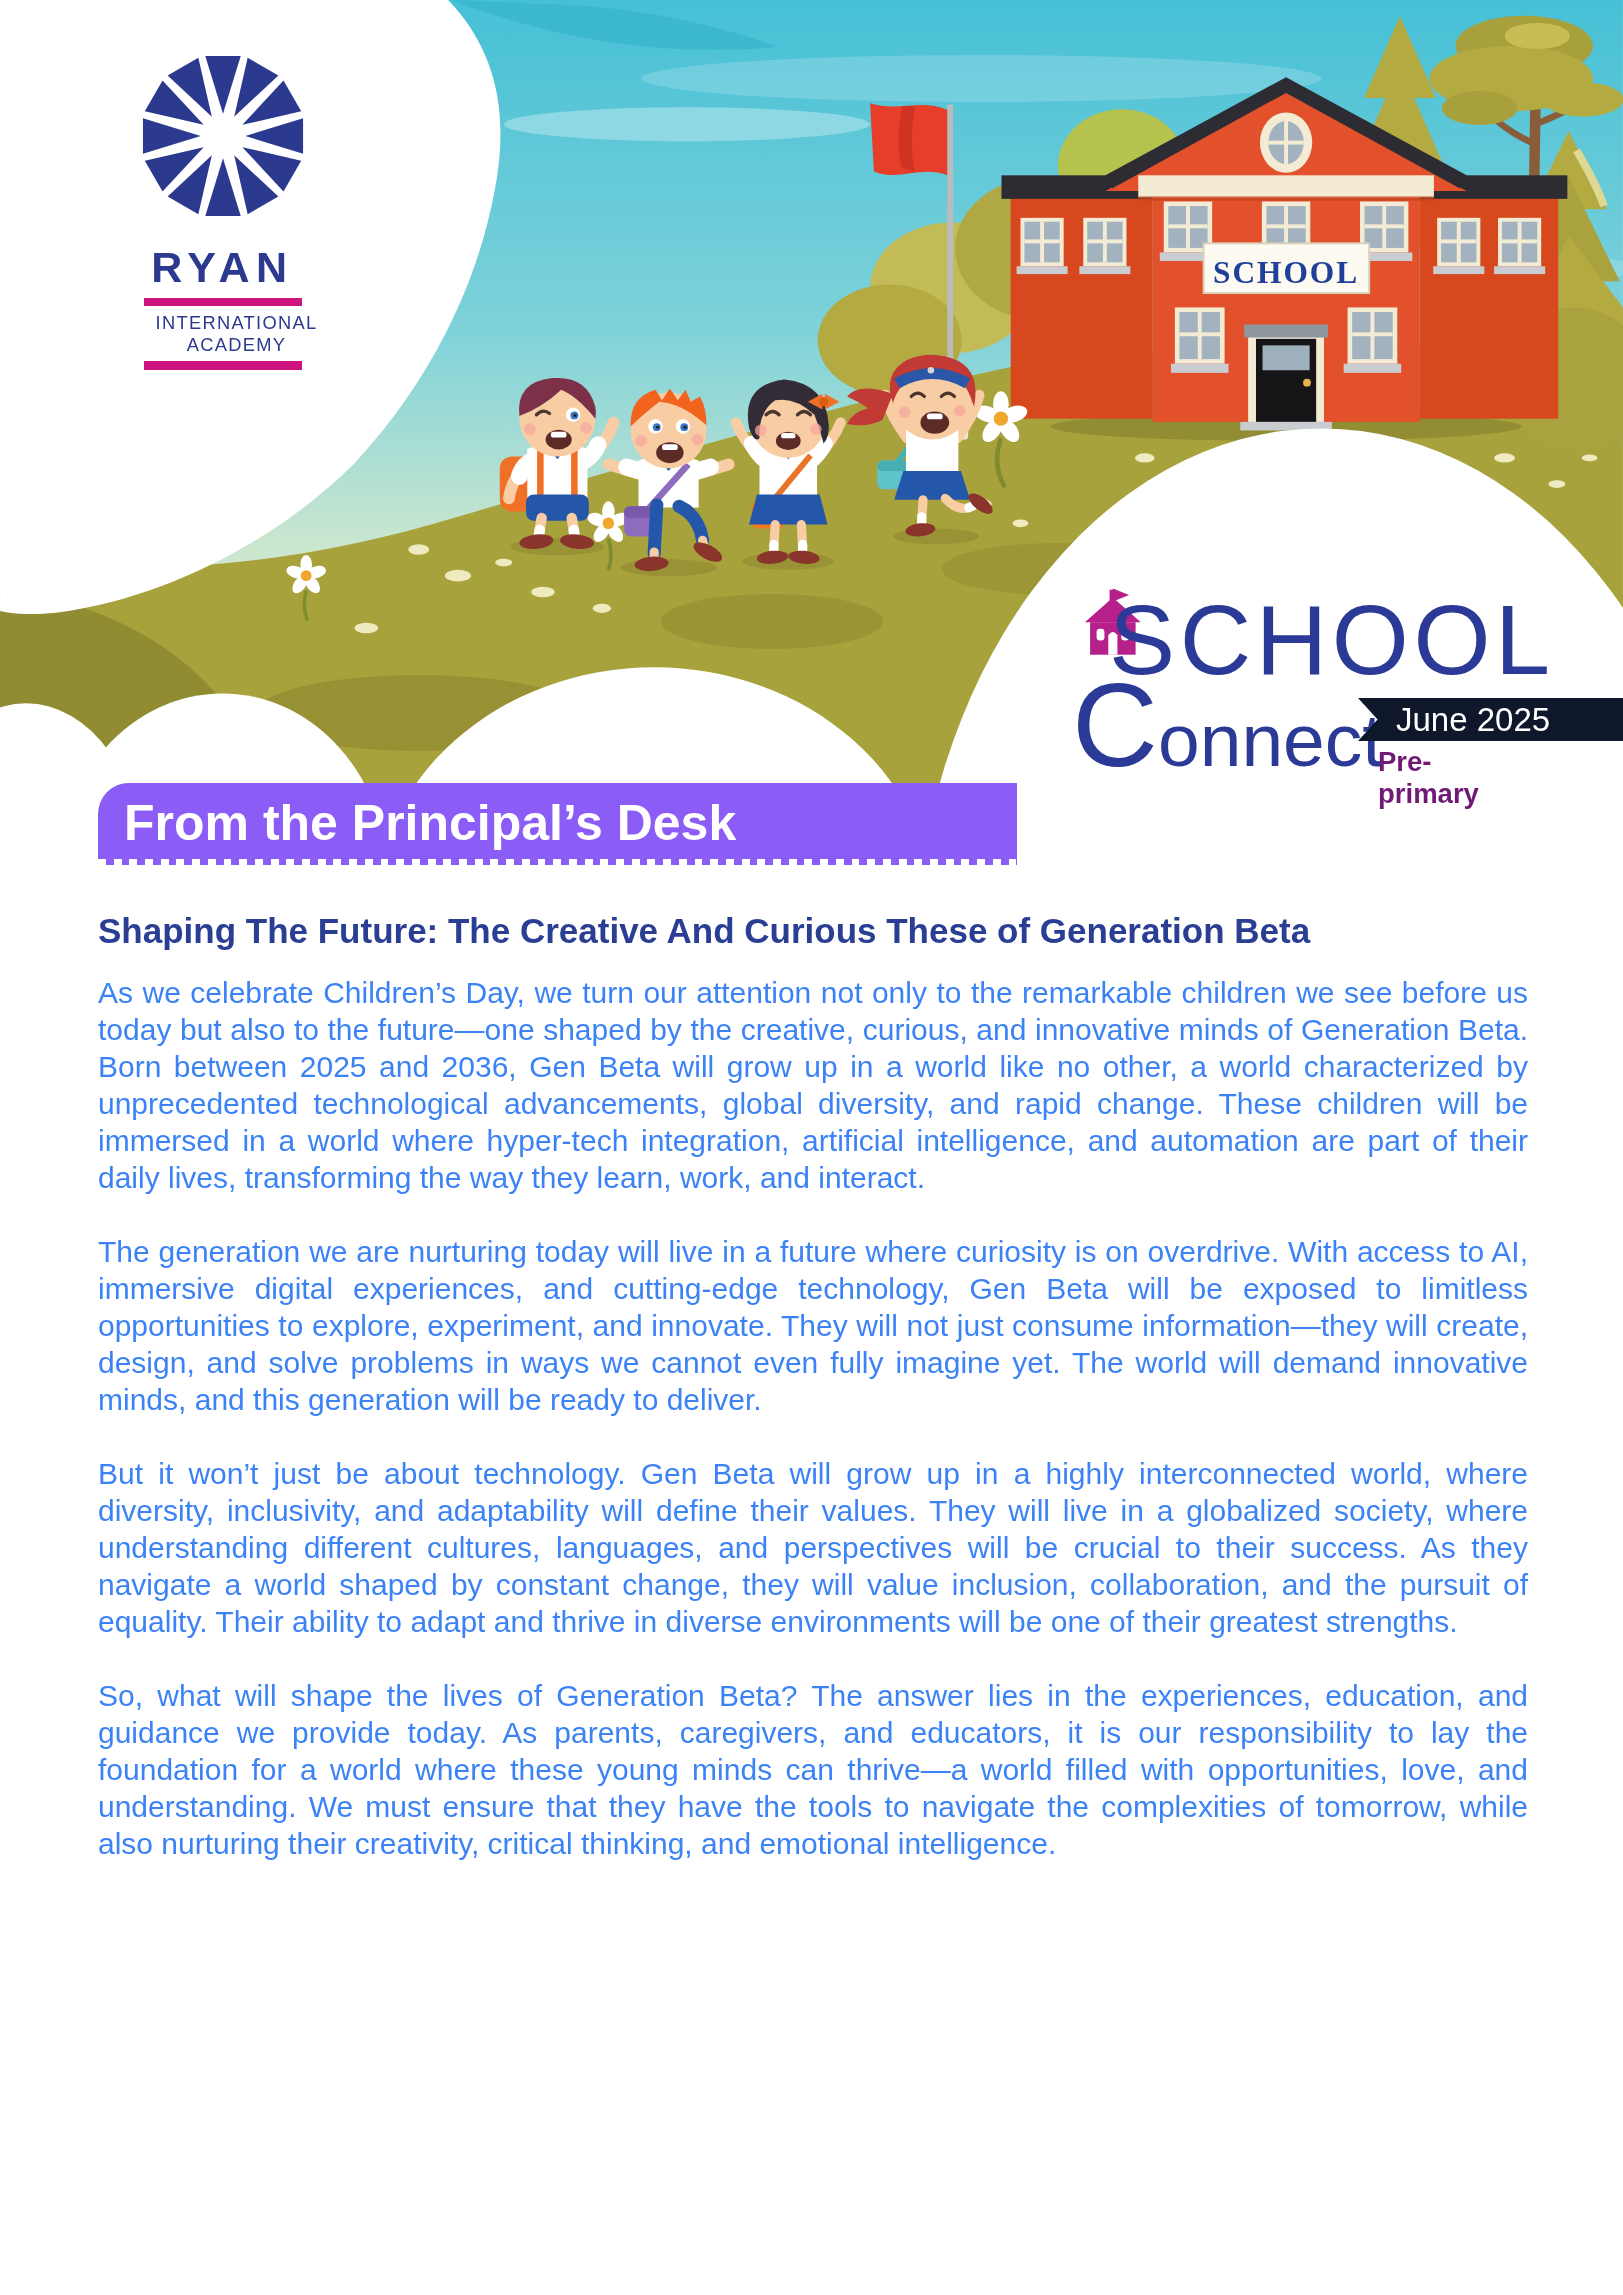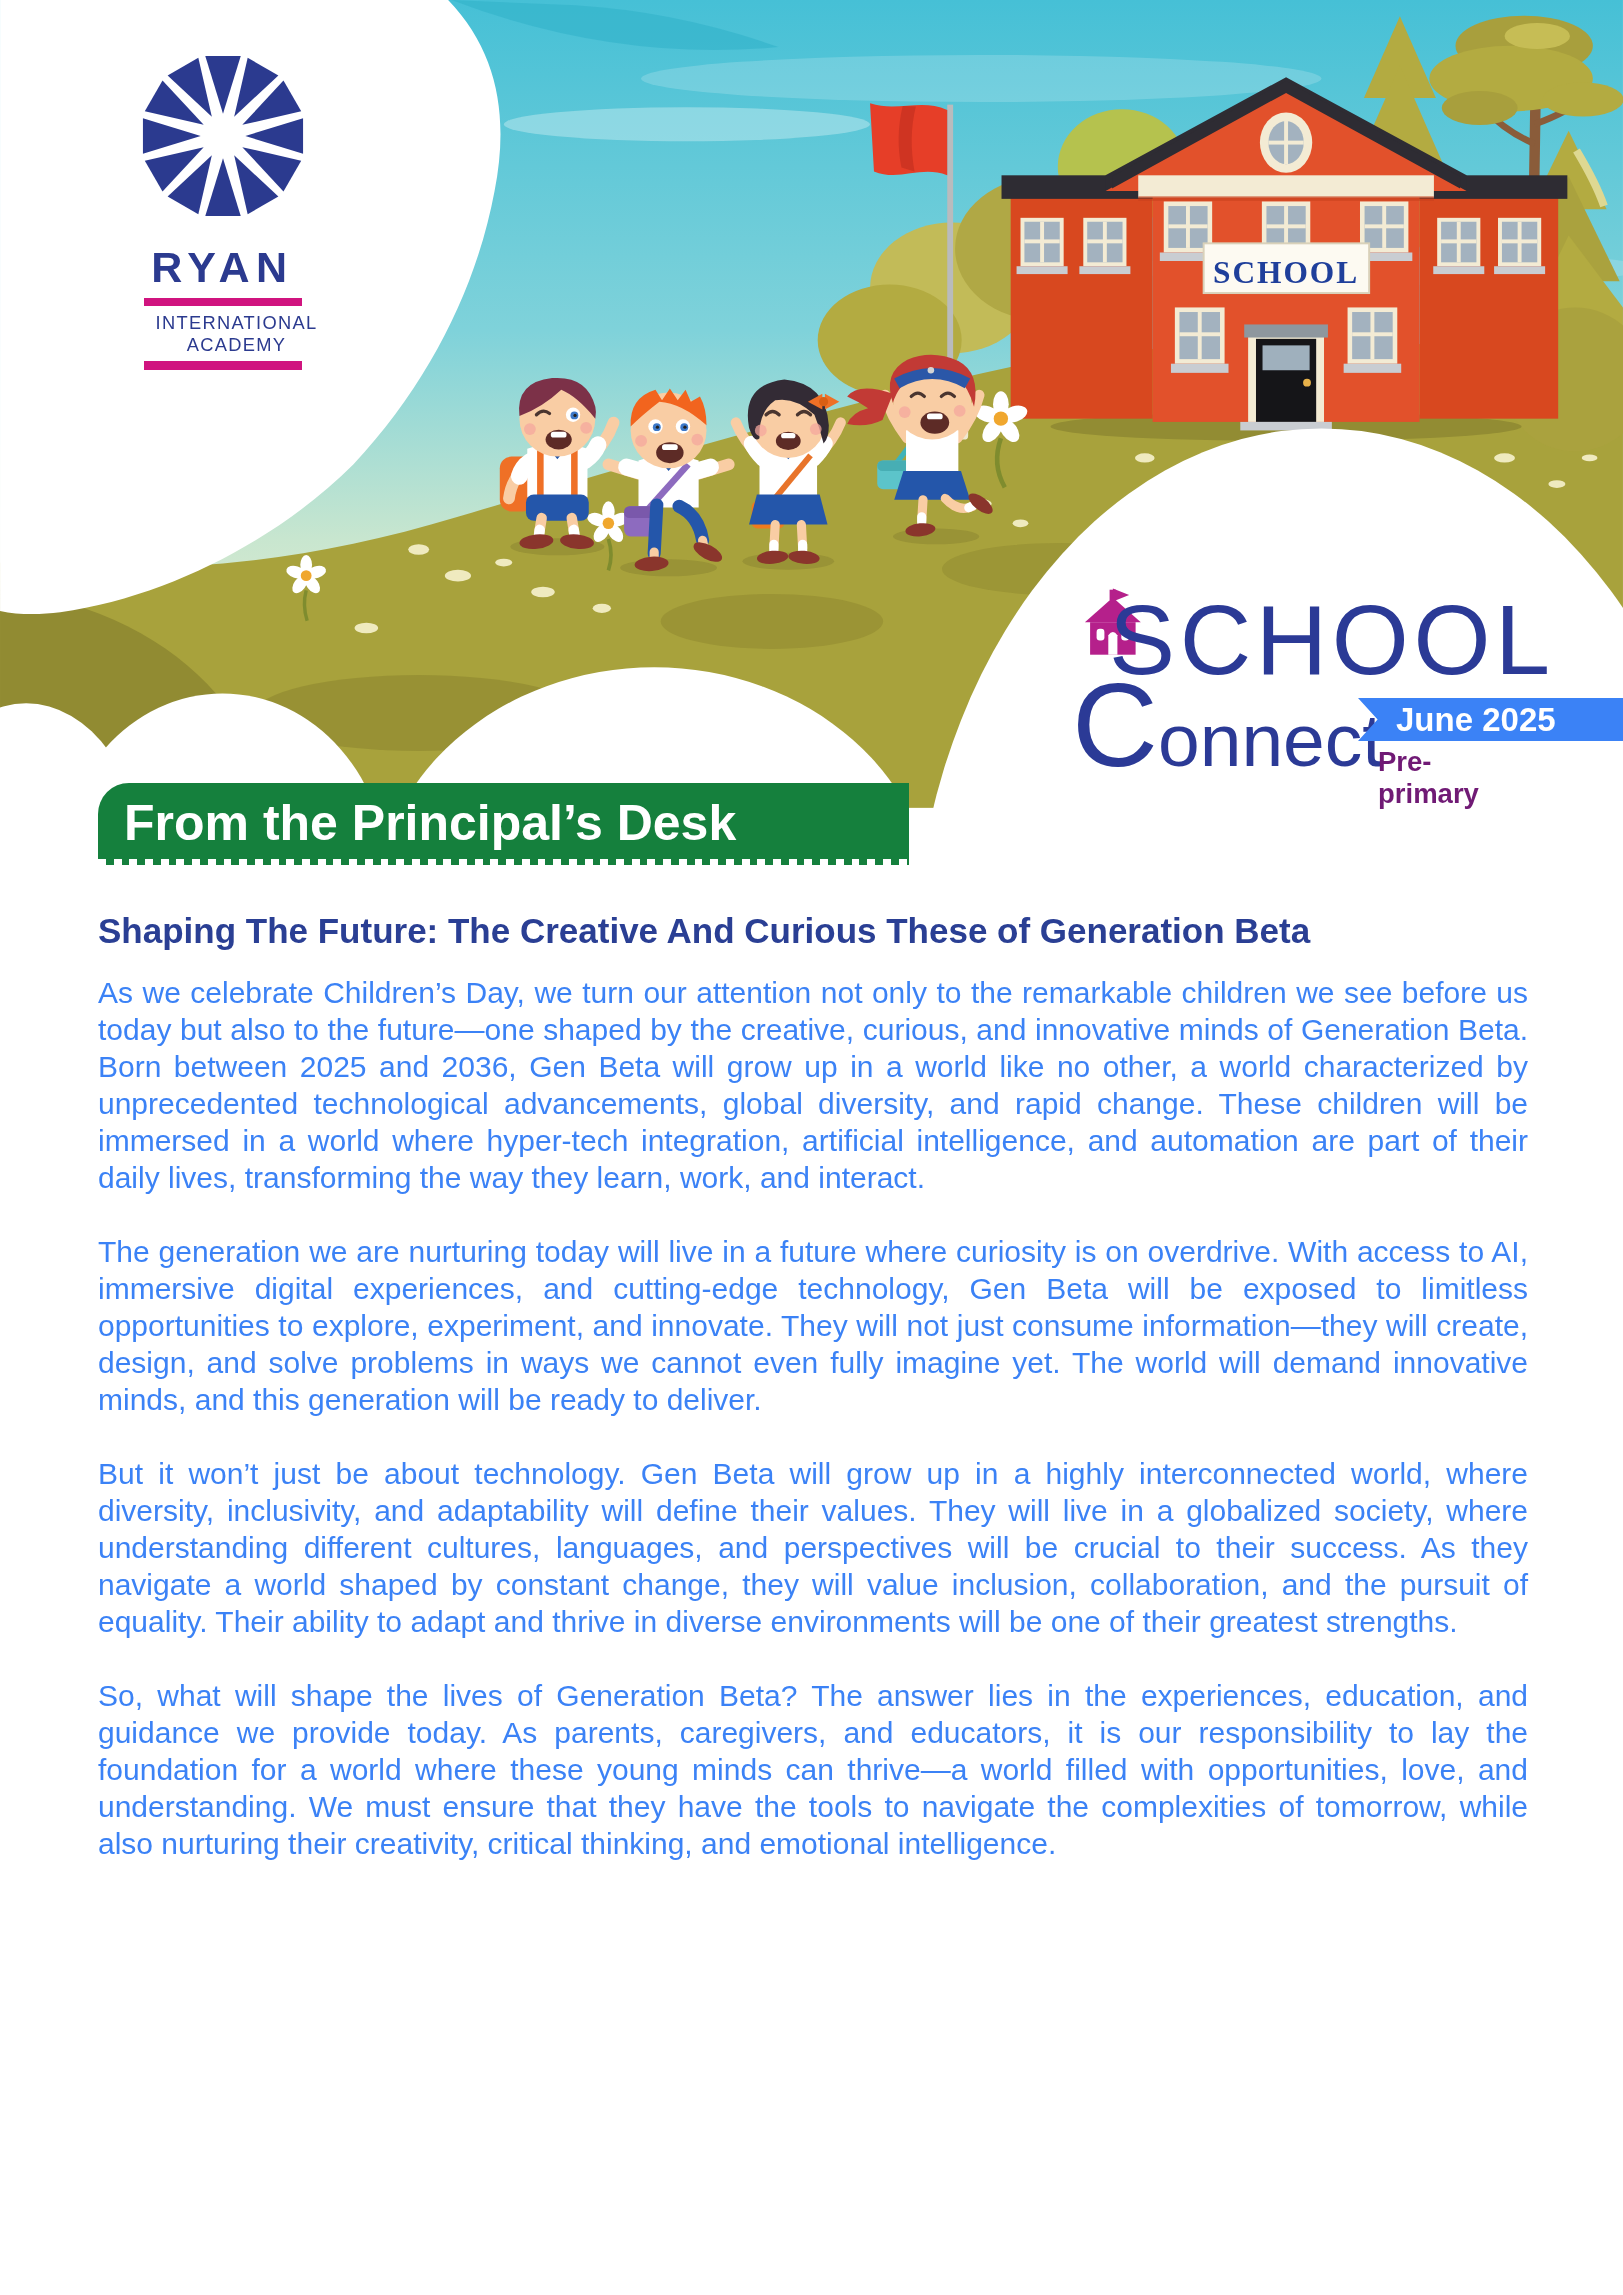--- a/index.html
+++ b/index.html
@@ -16,27 +16,27 @@
   .brand-rule{width:158px;height:8.5px;background:#d0147f;margin:5.9px auto 5.2px auto;}
   .brand-sub{font-size:18.3px;font-weight:normal;letter-spacing:1.3px;color:#2b3a8f;margin-left:28px;}
   .brand-rule2{width:158px;height:8.5px;background:#d0147f;margin:5.9px auto 0 auto;}
 
   
   .masthead{position:absolute;left:0;top:0;z-index:3;}
   .sc-house{position:absolute;left:1081px;top:588px;}
   .sc-school{position:absolute;left:1109px;top:590px;font-size:99px;line-height:1;letter-spacing:4.6px;color:#2b3a96;font-weight:400;}
   .sc-connect{position:absolute;left:1072px;top:645px;font-size:75px;line-height:1.35;color:#2b3a96;font-weight:400;}
   .sc-connect::first-letter{font-size:119px;}
-  .issue-banner{position:absolute;left:1358px;top:698px;width:266px;height:43px;background:#3b82f6;
+  .issue-banner{position:absolute;left:1358px;top:698px;width:266px;height:43px;background:#0f172a;
       clip-path:polygon(0 0,100% 0,100% 100%,0 100%,19.6px 50%);
-      color:#fff;font-weight:bold;font-size:33px;line-height:43px;padding-left:38px;box-sizing:border-box;}
+      color:#fff;font-weight:normal;font-size:33px;line-height:43px;padding-left:38px;box-sizing:border-box;}
   .edition{position:absolute;left:1378px;top:746px;font-size:27.5px;font-weight:bold;color:#701a75;}
 
   
-  .principal-banner{position:absolute;left:98px;top:783px;width:811px;height:82px;background:#15803d;
+  .principal-banner{position:absolute;left:98px;top:783px;width:919px;height:82px;background:#8b5cf6;
       border-radius:31px 0 0 0;color:#ffffff;font-weight:bold;font-size:50px;line-height:80px;
       padding-left:26px;box-sizing:border-box;z-index:2;}
   .principal-banner::after{content:"";position:absolute;left:0;right:0;bottom:0;height:6.5px;
       background:repeating-linear-gradient(90deg,#ffffff 0 7.9px,rgba(255,255,255,0) 7.9px 15.7px);}
   .article-heading{position:absolute;left:98px;top:911px;width:1433px;font-size:35px;font-weight:bold;
       color:#2a3f94;z-index:2;}
   .article-body{position:absolute;left:98px;top:974px;width:1430px;font-size:30px;line-height:37px;
       color:#3b82f6;text-align:justify;z-index:2;}
   .article-body p{margin:0 0 37px 0;}
 </style>

